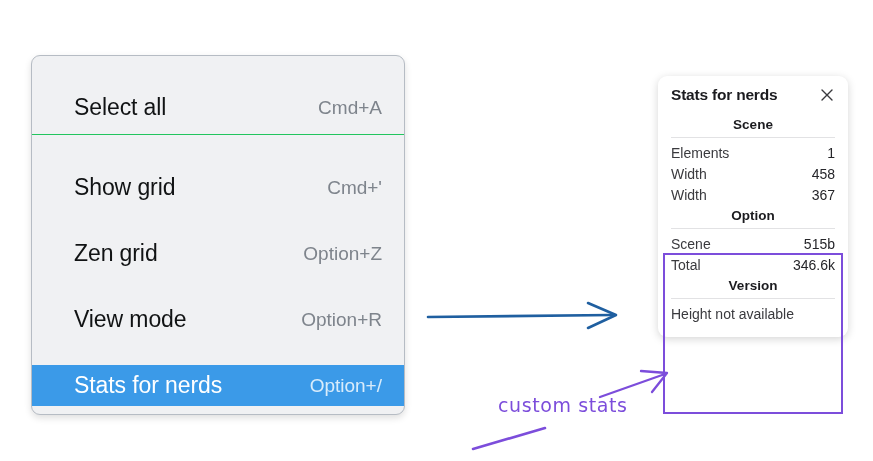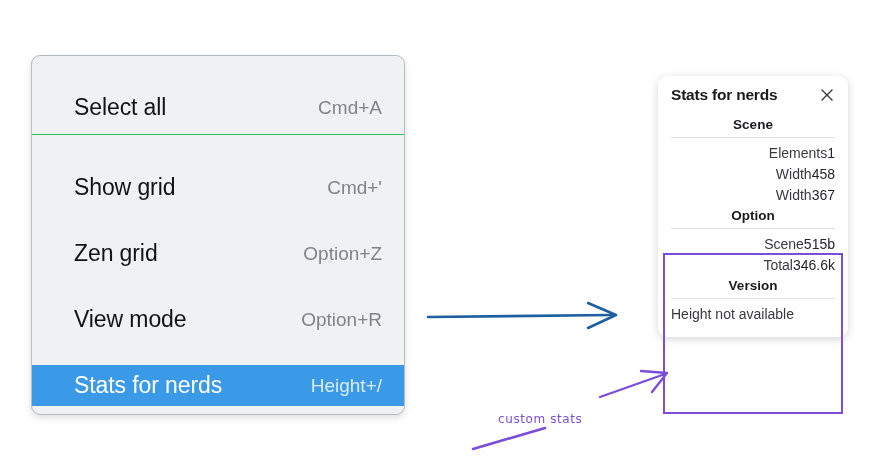--- a/index.html
+++ b/index.html
@@ -100,21 +100,21 @@
     color: #1b1b1f;
     padding: 3px 0 5px 0;
   }
   .section-rule {
     height: 1px;
     background: #e2e2e4;
     margin-bottom: 4px;
   }
   .stat-row {
     display: flex;
-    justify-content: flex-end;
+    justify-content: space-between;
     align-items: baseline;
     font-size: 14px;
     color: #3a3a3e;
     padding: 2.5px 0;
   }
   .stat-row .v { color: #26262a; }
   .version-text {
     font-size: 14px;
     color: #3a3a3e;
     padding: 3px 0 1px 0;
@@ -138,23 +138,23 @@
     position: absolute;
     left: 0;
     top: 0;
     width: 873px;
     height: 461px;
     pointer-events: none;
   }
   .ann-text {
     position: absolute;
     left: 498px;
-    top: 412px;
+    top: 394px;
     font-family: "DejaVu Sans", sans-serif;
-    font-size: 12px;
+    font-size: 19px;
     color: #7c4ddb;
     letter-spacing: 0.6px;
     white-space: nowrap;
   }
 </style>
 </head>
 <body>
 
 <div id="context-menu">
 
@@ -173,21 +173,21 @@
     <div class="menu-item">
       <span class="label">Zen grid</span>
       <span class="shortcut">Option+Z</span>
     </div>
     <div class="menu-item">
       <span class="label">View mode</span>
       <span class="shortcut">Option+R</span>
     </div>
     <div class="menu-item selected">
       <span class="label">Stats for nerds</span>
-      <span class="shortcut">Height+/</span>
+      <span class="shortcut">Option+/</span>
     </div>
   </div>
 
 </div>
 
 <div id="stats-panel">
 
   <div class="panel-header">
     <span class="panel-title">Stats for nerds</span>
     <span class="close-icon">

